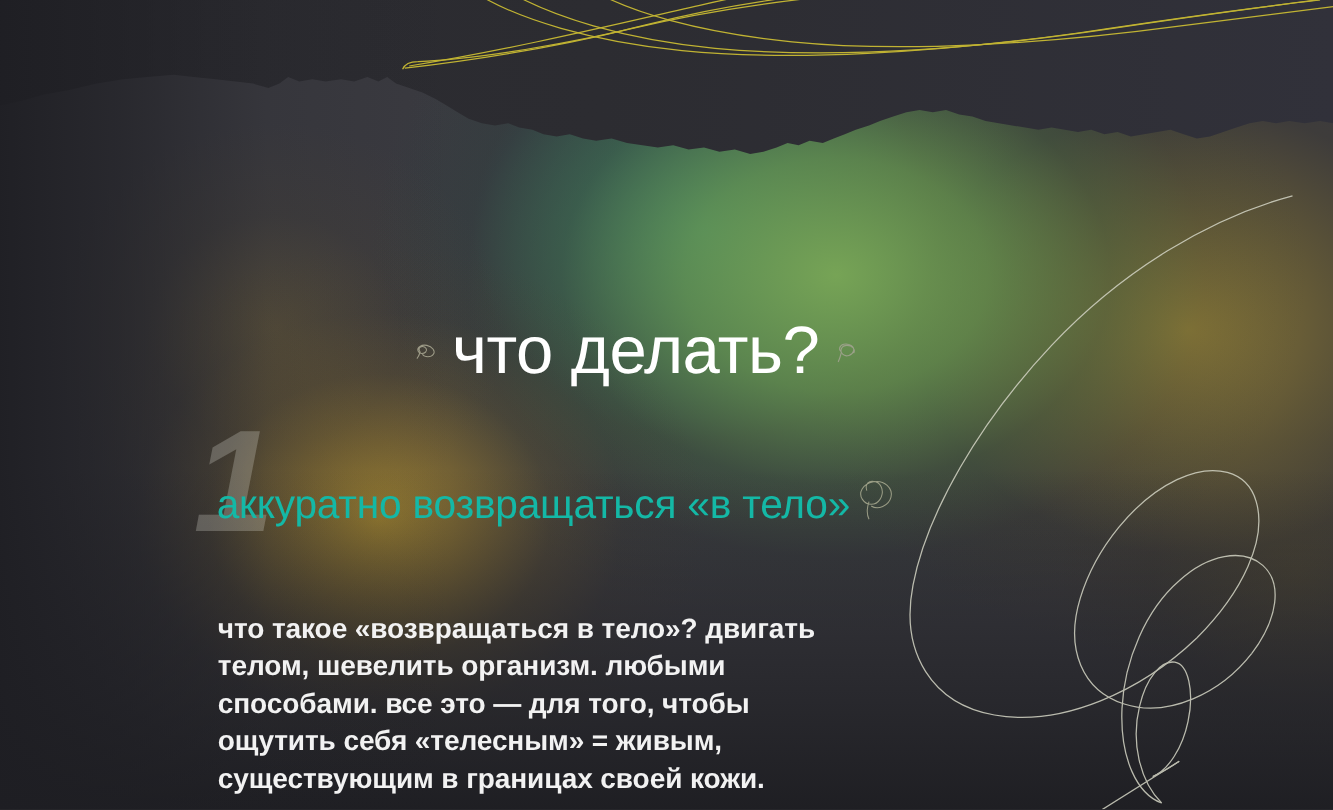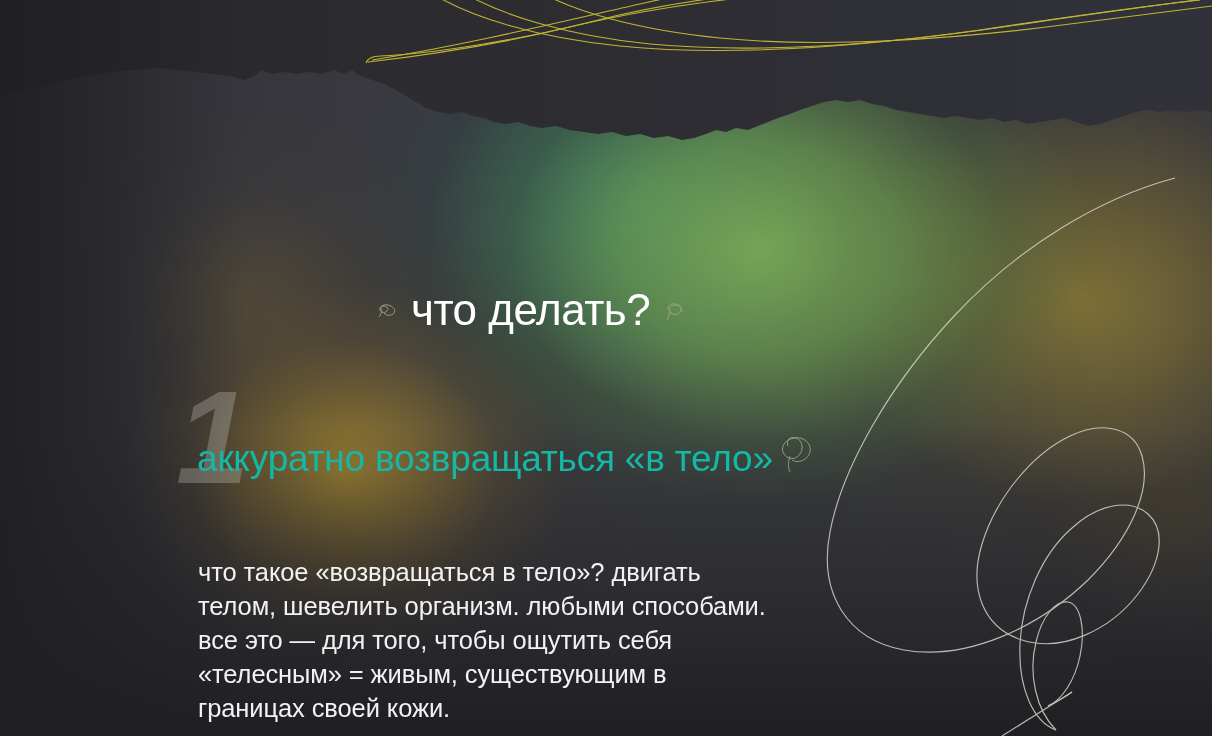--- a/index.html
+++ b/index.html
@@ -96,21 +96,21 @@
 
   #title-row {
     position: absolute;
     left: 375px;
     top: 288px;
     display: flex;
     align-items: center;
     gap: 10px;
   }
   #page-title {
-    font-size: 44px;
+    font-size: 61px;
     font-weight: 400;
     color: #ffffff;
     letter-spacing: -0.5px;
     line-height: 1;
     white-space: nowrap;
   }
   .rose-glyph { display: block; }
 
   #step-number {
     position: absolute;
@@ -135,21 +135,21 @@
     line-height: 1.24;
     letter-spacing: -0.2px;
   }
 
   #step-body {
     position: absolute;
     left: 198px;
     top: 556px;
     width: 580px;
     font-size: 25.5px;
-    font-weight: 400;
+    font-weight: 700;
     color: #f2f2f2;
     line-height: 1.33;
     letter-spacing: -0.1px;
   }
 </style>
 </head>
 <body>
 
 <div id="slide">
 

